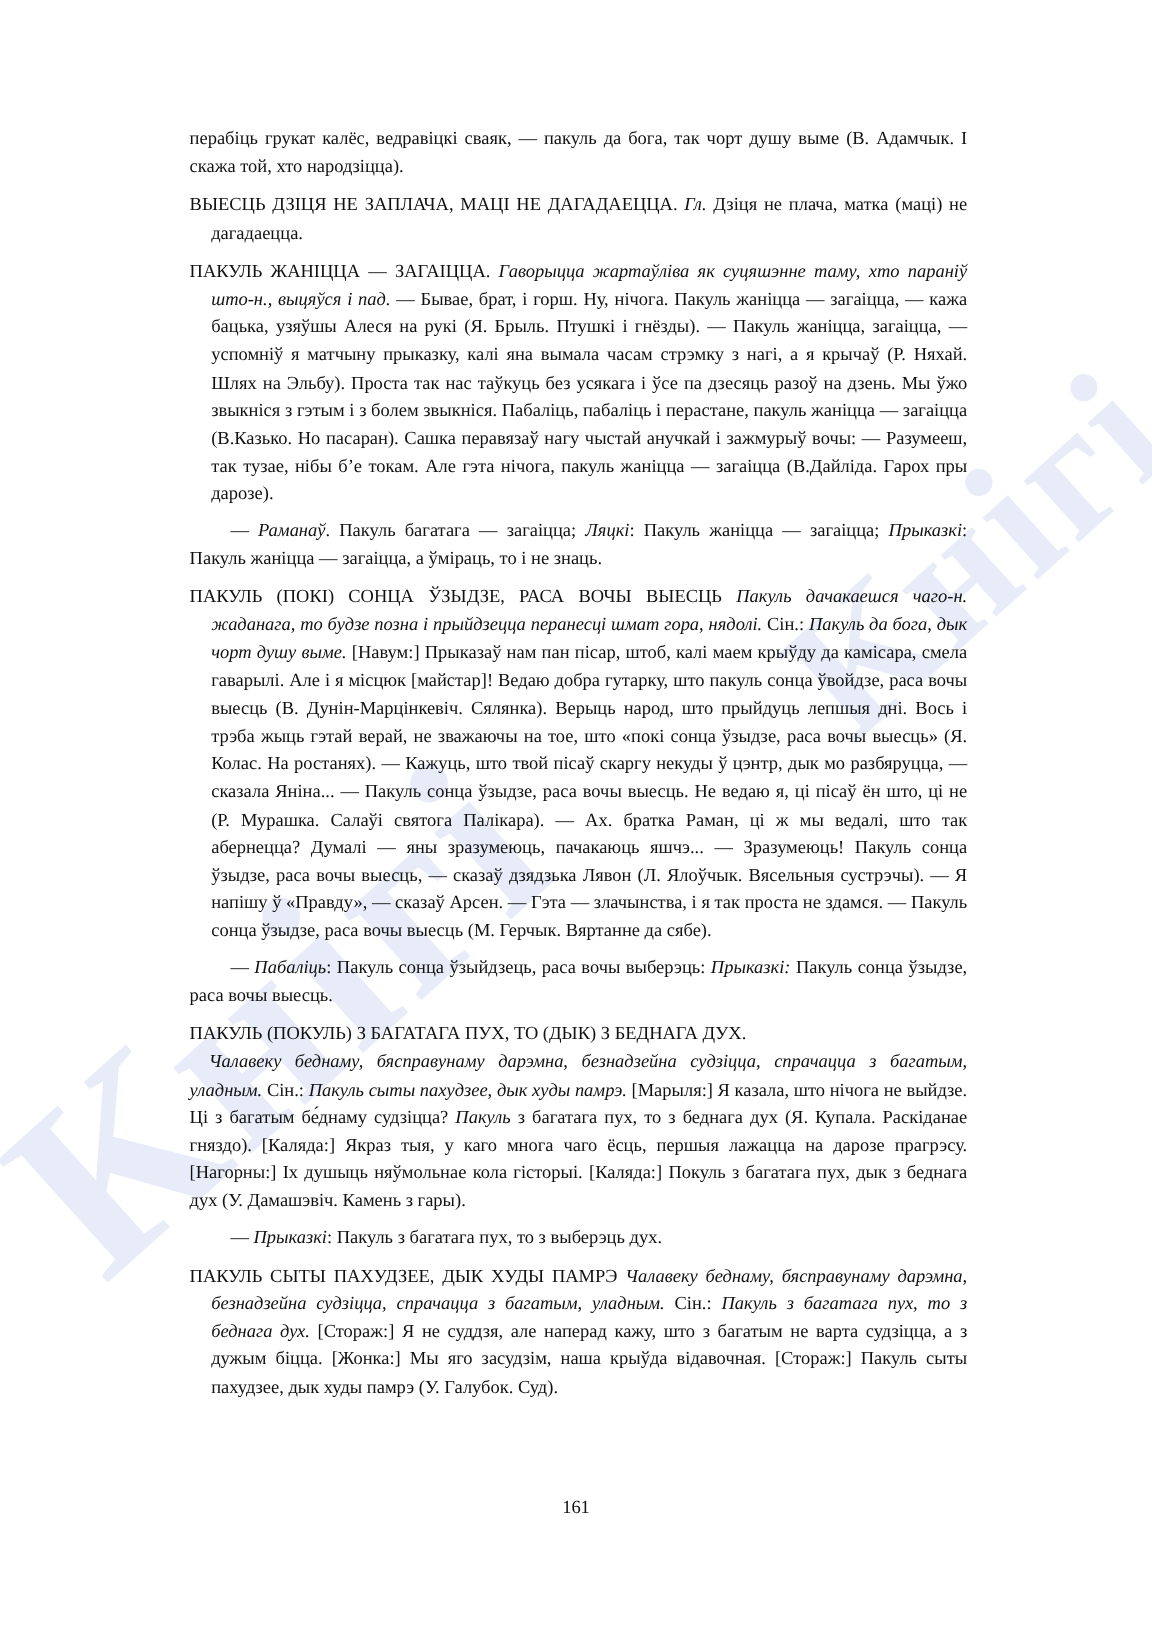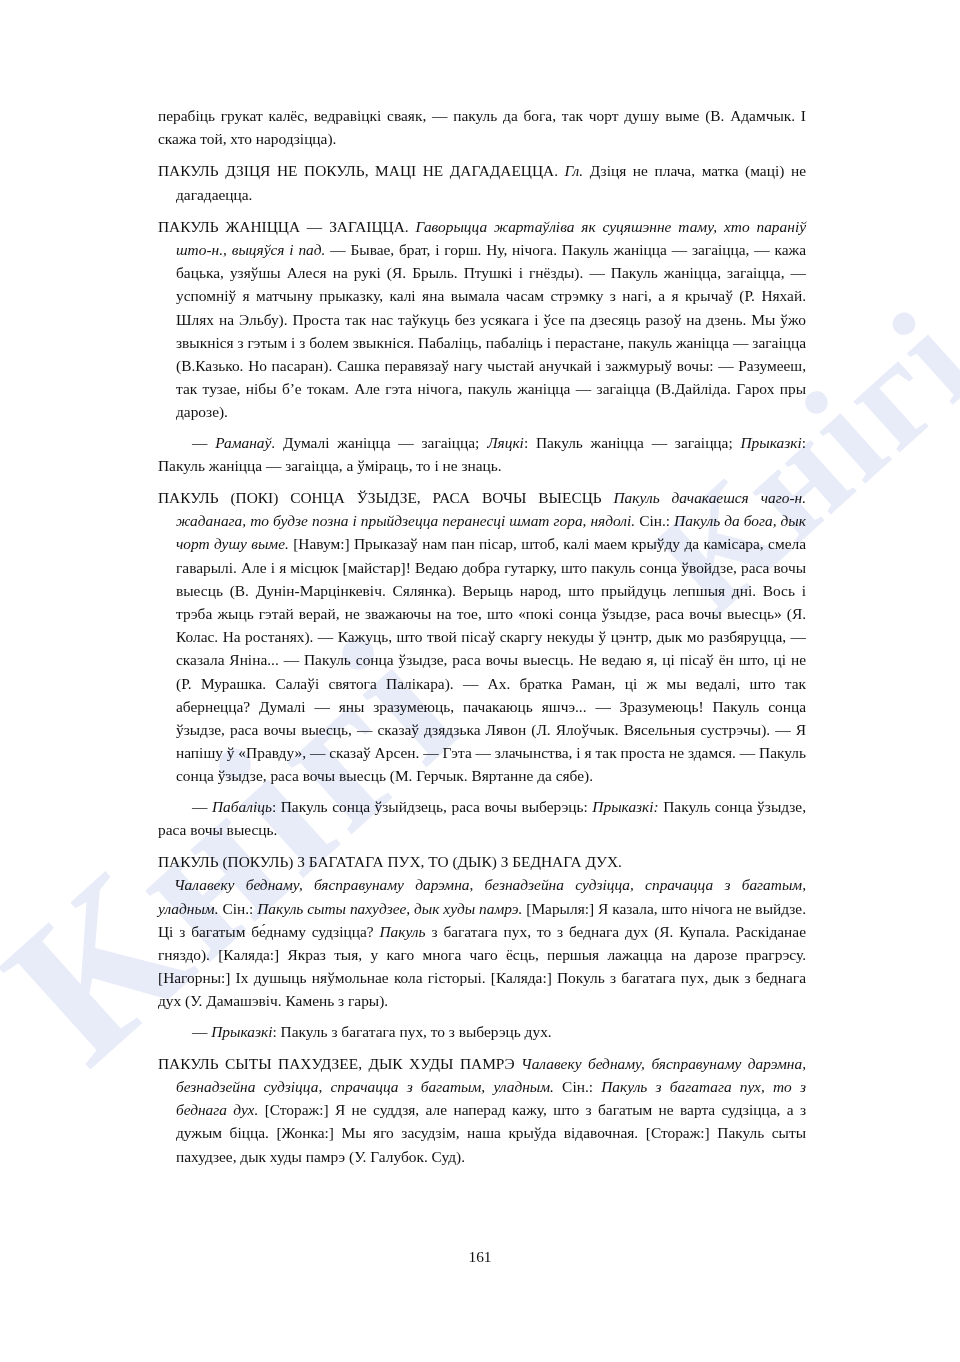--- a/index.html
+++ b/index.html
@@ -101,23 +101,23 @@
 <body>
 
 <div id="watermark-layer">
   <span class="wm-word wm-a">Кнігі</span>
   <span class="wm-word wm-b">Кнігі.org</span>
 </div>
 
 <div id="page">
   <div id="text-column">
       <p class="p-cont"><span>перабіць грукат калёс, ведравіцкі сваяк, — пакуль да бога, так чорт душу выме (В. Адамчык. І скажа той, хто народзіцца).</span></p>
-      <p class="p-entry-body p-gap"><span>ПАКУЛЬ ДЗІЦЯ НЕ ПОКУЛЬ, МАЦІ НЕ ДАГАДАЕЦЦА. </span><i>Гл.</i><span> Дзіця не плача, матка (маці) не дагадаецца.</span></p>
+      <p class="p-entry-body p-gap"><span>ВЫЕСЦЬ ДЗІЦЯ НЕ ЗАПЛАЧА, МАЦІ НЕ ДАГАДАЕЦЦА. </span><i>Гл.</i><span> Дзіця не плача, матка (маці) не дагадаецца.</span></p>
       <p class="p-entry-body p-gap"><span>ПАКУЛЬ ЖАНІЦЦА — ЗАГАІЦЦА. </span><i>Гаворыцца жартаўліва як суцяшэнне таму, хто параніў што-н., выцяўся і пад.</i><span> — Бывае, брат, і горш. Ну, нічога. Пакуль жаніцца — загаіцца, — кажа бацька, узяўшы Алеся на рукі (Я. Брыль. Птушкі і гнёзды). — Пакуль жаніцца, загаіцца, — успомніў я матчыну прыказку, калі яна вымала часам стрэмку з нагі, а я крычаў (Р. Няхай. Шлях на Эльбу). Проста так нас таўкуць без усякага і ўсе па дзесяць разоў на дзень. Мы ўжо звыкніся з гэтым і з болем звыкніся. Пабаліць, пабаліць і перастане, пакуль жаніцца — загаіцца (В.Казько. Но пасаран). Сашка перавязаў нагу чыстай анучкай і зажмурыў вочы: — Разумееш, так тузае, нібы б’е токам. Але гэта нічога, пакуль жаніцца — загаіцца (В.Дайліда. Гарох пры дарозе).</span></p>
-      <p class="p-dash p-gap-sm"><span>— </span><i>Раманаў</i><span>. Думалі жаніцца — загаіцца; </span><i>Ляцкі</i><span>: Пакуль жаніцца — загаіцца; </span><i>Прыказкі</i><span>: Пакуль жаніцца — загаіцца, а ўміраць, то і не знаць.</span></p>
+      <p class="p-dash p-gap-sm"><span>— </span><i>Раманаў</i><span>. Пакуль багатага — загаіцца; </span><i>Ляцкі</i><span>: Пакуль жаніцца — загаіцца; </span><i>Прыказкі</i><span>: Пакуль жаніцца — загаіцца, а ўміраць, то і не знаць.</span></p>
       <p class="p-entry-body p-gap"><span>ПАКУЛЬ (ПОКІ) СОНЦА ЎЗЫДЗЕ, РАСА ВОЧЫ ВЫЕСЦЬ </span><i>Пакуль дачакаешся чаго-н. жаданага, то будзе позна і прыйдзецца перанесці шмат гора, нядолі.</i><span> Сін.: </span><i>Пакуль да бога, дык чорт душу выме.</i><span> [Навум:] Прыказаў нам пан пісар, штоб, калі маем крыўду да камісара, смела гаварылі. Але і я місцюк [майстар]! Ведаю добра гутарку, што пакуль сонца ўвойдзе, раса вочы выесць (В. Дунін-Марцінкевіч. Сялянка). Верыць народ, што прыйдуць лепшыя дні. Вось і трэба жыць гэтай верай, не зважаючы на тое, што «покі сонца ўзыдзе, раса вочы выесць» (Я. Колас. На ростанях). — Кажуць, што твой пісаў скаргу некуды ў цэнтр, дык мо разбяруцца, — сказала Яніна... — Пакуль сонца ўзыдзе, раса вочы выесць. Не ведаю я, ці пісаў ён што, ці не (Р. Мурашка. Салаўі святога Палікара). — Ах. братка Раман, ці ж мы ведалі, што так абернецца? Думалі — яны зразумеюць, пачакаюць яшчэ... — Зразумеюць! Пакуль сонца ўзыдзе, раса вочы выесць, — сказаў дзядзька Лявон (Л. Ялоўчык. Вясельныя сустрэчы). — Я напішу ў «Правду», — сказаў Арсен. — Гэта — злачынства, і я так проста не здамся. — Пакуль сонца ўзыдзе, раса вочы выесць (М. Герчык. Вяртанне да сябе).</span></p>
       <p class="p-dash p-gap-sm"><span>— </span><i>Пабаліць</i><span>: Пакуль сонца ўзыйдзець, раса вочы выберэць: </span><i>Прыказкі:</i><span> Пакуль сонца ўзыдзе, раса вочы выесць.</span></p>
       <p class="p-entry p-gap"><span>ПАКУЛЬ (ПОКУЛЬ) З БАГАТАГА ПУХ, ТО (ДЫК) З БЕДНАГА ДУХ.</span></p>
       <p class="p-entry p-indent-first"><i>Чалавеку беднаму, бясправунаму дарэмна, безнадзейна судзіцца, спрачацца з багатым, уладным.</i><span> Сін.: </span><i>Пакуль сыты пахудзее, дык худы памрэ.</i><span> [Марыля:] Я казала, што нічога не выйдзе. Ці з багатым бе́днаму судзіцца? </span><i>Пакуль</i><span> з багатага пух, то з беднага дух (Я. Купала. Раскіданае гняздо). [Каляда:] Якраз тыя, у каго многа чаго ёсць, першыя лажацца на дарозе прагрэсу. [Нагорны:] Іх душыць няўмольнае кола гісторыі. [Каляда:] Покуль з багатага пух, дык з беднага дух (У. Дамашэвіч. Камень з гары).</span></p>
       <p class="p-dash p-gap-sm"><span>— </span><i>Прыказкі</i><span>: Пакуль з багатага пух, то з выберэць дух.</span></p>
       <p class="p-entry-body p-gap"><span>ПАКУЛЬ СЫТЫ ПАХУДЗЕЕ, ДЫК ХУДЫ ПАМРЭ </span><i>Чалавеку беднаму, бясправунаму дарэмна, безнадзейна судзіцца, спрачацца з багатым, уладным.</i><span> Сін.: </span><i>Пакуль з багатага пух, то з беднага дух.</i><span> [Стораж:] Я не суддзя, але наперад кажу, што з багатым не варта судзіцца, а з дужым біцца. [Жонка:] Мы яго засудзім, наша крыўда відавочная. [Стораж:] Пакуль сыты пахудзее, дык худы памрэ (У. Галубок. Суд).</span></p>
     </div>
   <div id="page-number">161</div>
 </div>
 

